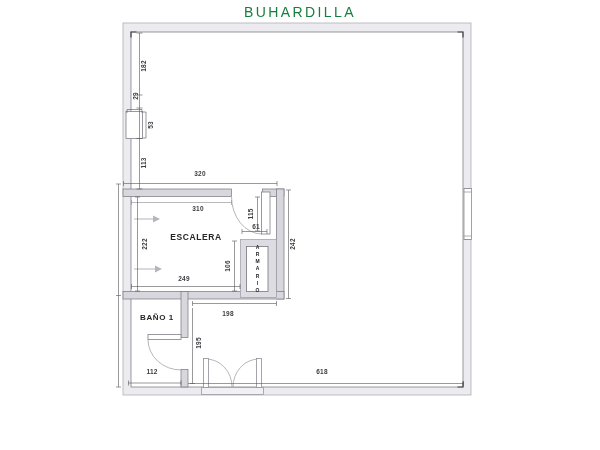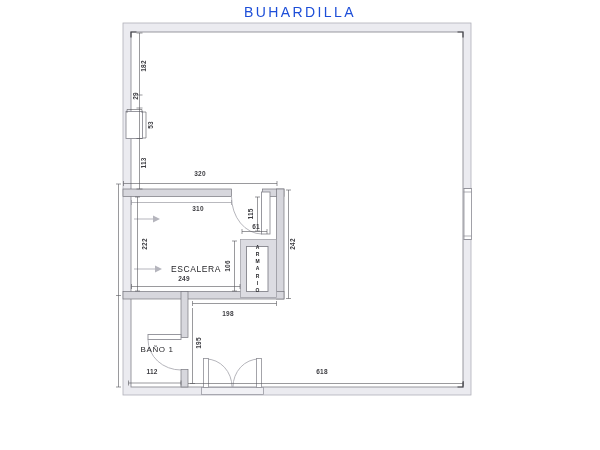--- a/index.html
+++ b/index.html
@@ -7,24 +7,24 @@
     position:relative;width:600px;height:450px;background:#ffffff;overflow:hidden;
     font-family:"Liberation Sans",sans-serif;
   }
   #plan-svg{position:absolute;left:0;top:0;}
   .lbl{
     position:absolute;transform:translate(-50%,-50%);
     font-size:6.5px;font-weight:700;color:#3c3c41;white-space:nowrap;
     letter-spacing:0.2px;line-height:1;
   }
   .rot{transform:translate(-50%,-50%) rotate(-90deg);}
-  .room{font-size:8.5px;font-weight:400;color:#26262a;letter-spacing:0.6px;margin-top:32px;}
+  .room{font-size:8.5px;font-weight:700;color:#26262a;letter-spacing:0.6px;}
   .title{
     position:absolute;left:0;top:4px;width:600px;text-align:center;
-    font-size:14px;color:#1d4ed8;letter-spacing:2.4px;font-weight:400;
+    font-size:14px;color:#15803d;letter-spacing:2.4px;font-weight:400;
   }
   .vert{
     position:absolute;transform:translate(-50%,-50%);
     writing-mode:vertical-rl;text-orientation:upright;
     font-size:5px;font-weight:700;color:#26262a;letter-spacing:1.2px;line-height:1;
     white-space:nowrap;
   }
 </style>
 </head>
 <body>

